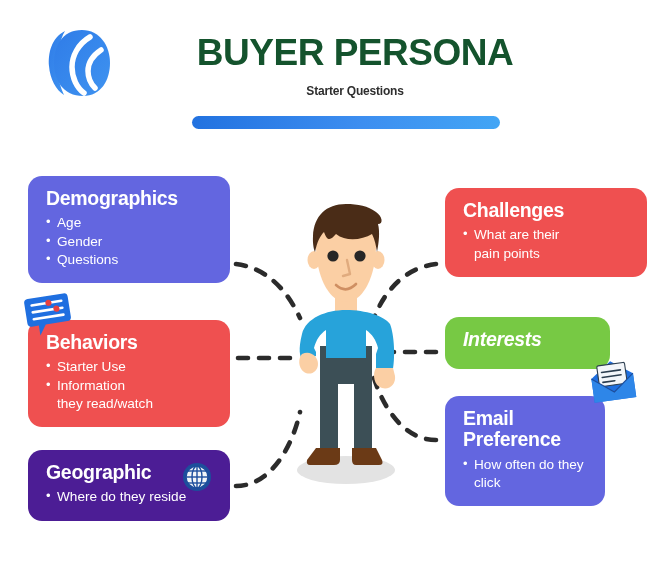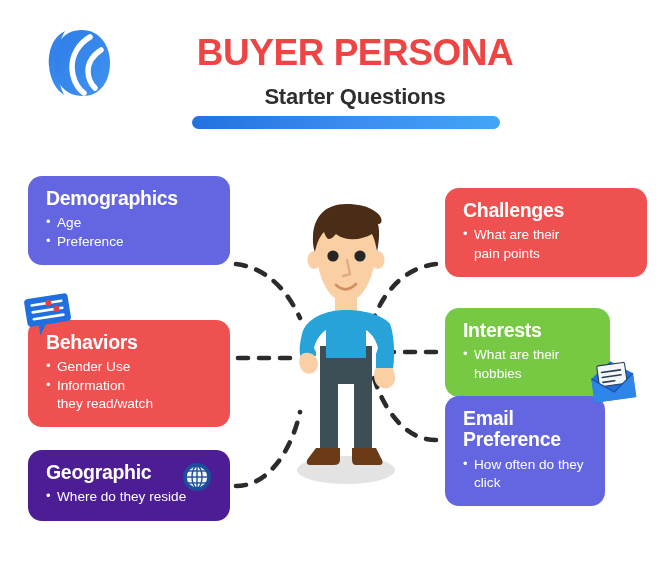--- a/index.html
+++ b/index.html
@@ -9,25 +9,25 @@
     font-family: "Liberation Sans", sans-serif;
     overflow: hidden;
   }
   #stage { position: relative; width: 672px; height: 561px; background:#fff; }
 
   
   #logo { position: absolute; left: 38px; top: 22px; width: 82px; height: 82px; }
   #title {
     position: absolute; left: 140px; top: 34px; width: 430px;
     text-align: center; font-size: 37px; font-weight: bold;
-    letter-spacing: -0.5px; color: #ef4444; line-height: 1.05;
+    letter-spacing: -0.5px; color: #14532d; line-height: 1.05;
   }
   #subtitle {
     position: absolute; left: 140px; top: 84px; width: 430px;
-    text-align: center; font-size: 22px; font-weight: bold;
+    text-align: center; font-size: 12px; font-weight: bold;
     color: #2e2e2e; letter-spacing: -0.2px;
   }
   #accentbar {
     position: absolute; left: 192px; top: 116px; width: 308px; height: 13px;
     border-radius: 7px;
     background: linear-gradient(90deg, #2272e0 0%, #3d8ef0 55%, #42a5f5 100%);
   }
 
   
   .card {
@@ -44,21 +44,21 @@
     white-space: pre-line;
   }
   .card li::before {
     content: "•"; position: absolute; left: 0; top: -1px; font-size: 13px;
   }
 
   #card-demographics { left: 28px;  top: 176px; width: 202px; }
   #card-behaviors    { left: 28px;  top: 320px; width: 202px; }
   #card-geographic   { left: 28px;  top: 450px; width: 202px; }
   #card-challenges   { left: 445px; top: 188px; width: 202px; }
-  #card-interests    { left: 445px; top: 308px; width: 165px; }
+  #card-interests    { left: 445px; top: 317px; width: 165px; font-style: italic; }
   #card-email        { left: 445px; top: 396px; width: 160px; }
 
   #card-geographic h3 { display:inline-block; }
   #globe-icon { position: absolute; right: 18px; top: 12px; width: 30px; height: 30px; }
 
   #chat-icon  { position: absolute; left: 24px; top: 292px; width: 48px; height: 45px; }
   #mail-icon  { position: absolute; left: 586px; top: 358px; width: 54px; height: 48px; }
 
   
   #person { position: absolute; left: 276px; top: 198px; width: 140px; height: 292px; }
@@ -127,28 +127,29 @@
       <path d="M71 62 L74 76 L67 78" fill="none" stroke="#e0ab7e" stroke-width="2.4" stroke-linecap="round" stroke-linejoin="round"></path>
 
       <path d="M60 87 Q70 96 80 86" fill="none" stroke="#cf8f62" stroke-width="2.6" stroke-linecap="round"></path>
     </svg>
   </div>
 
   <div class="card" id="card-demographics" style="background:#6366e0">
     <h3>Demographics</h3>
     <ul>
       <li>Age</li>
-      <li>Preference</li>
+      <li>Gender</li>
+      <li>Questions</li>
     </ul>
   </div>
 
   <div class="card" id="card-behaviors" style="background:#ef5050">
     <h3>Behaviors</h3>
     <ul>
-      <li>Gender Use</li>
+      <li>Starter Use</li>
       <li>Information
 they read/watch</li>
     </ul>
   </div>
 
   <div class="card" id="card-geographic" style="background:#4c1d95">
     <h3>Geographic</h3>
     <ul>
       <li>Where do they reside</li>
     </ul>
@@ -171,23 +172,20 @@
   <div class="card" id="card-challenges" style="background:#ef5050">
     <h3>Challenges</h3>
     <ul>
       <li>What are their
 pain points</li>
     </ul>
   </div>
 
   <div class="card" id="card-interests" style="background:#77c944">
     <h3>Interests</h3>
-    <ul>
-      <li>What are their hobbies</li>
-    </ul>
   </div>
 
   <div class="card" id="card-email" style="background:#6366e0">
     <h3>Email Preference</h3>
     <ul>
       <li>How often do they click</li>
     </ul>
   </div>
 
   <div id="chat-icon">

